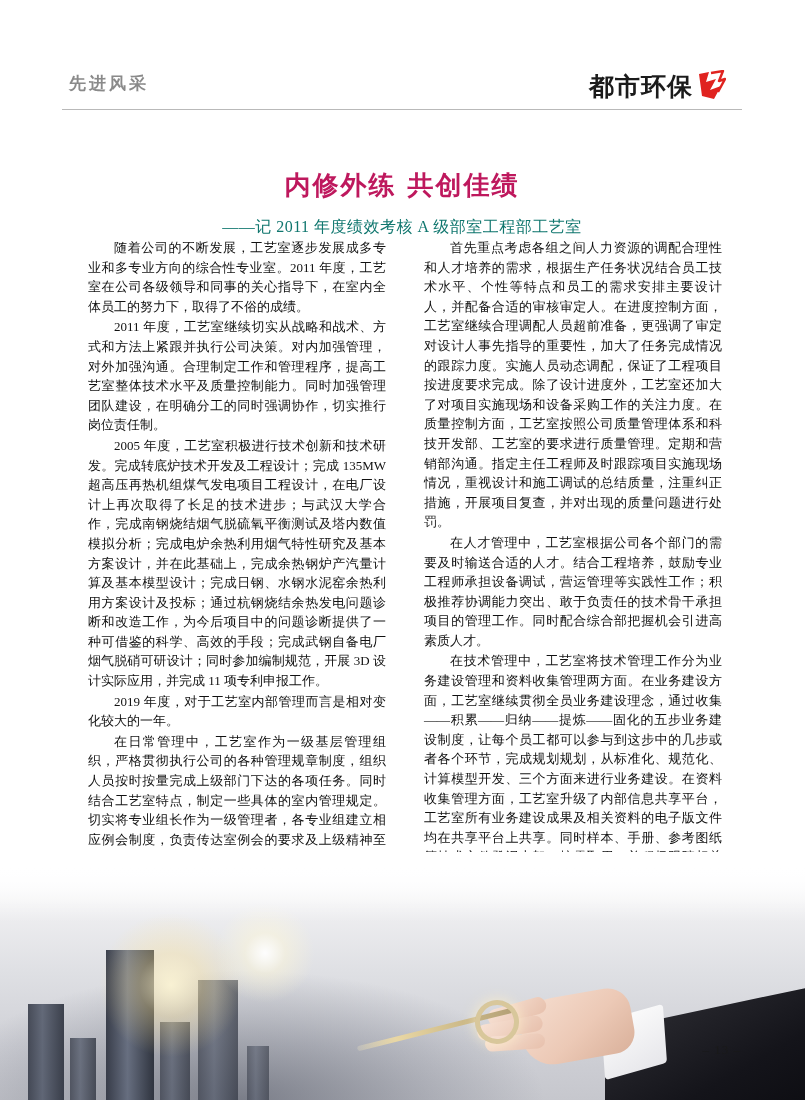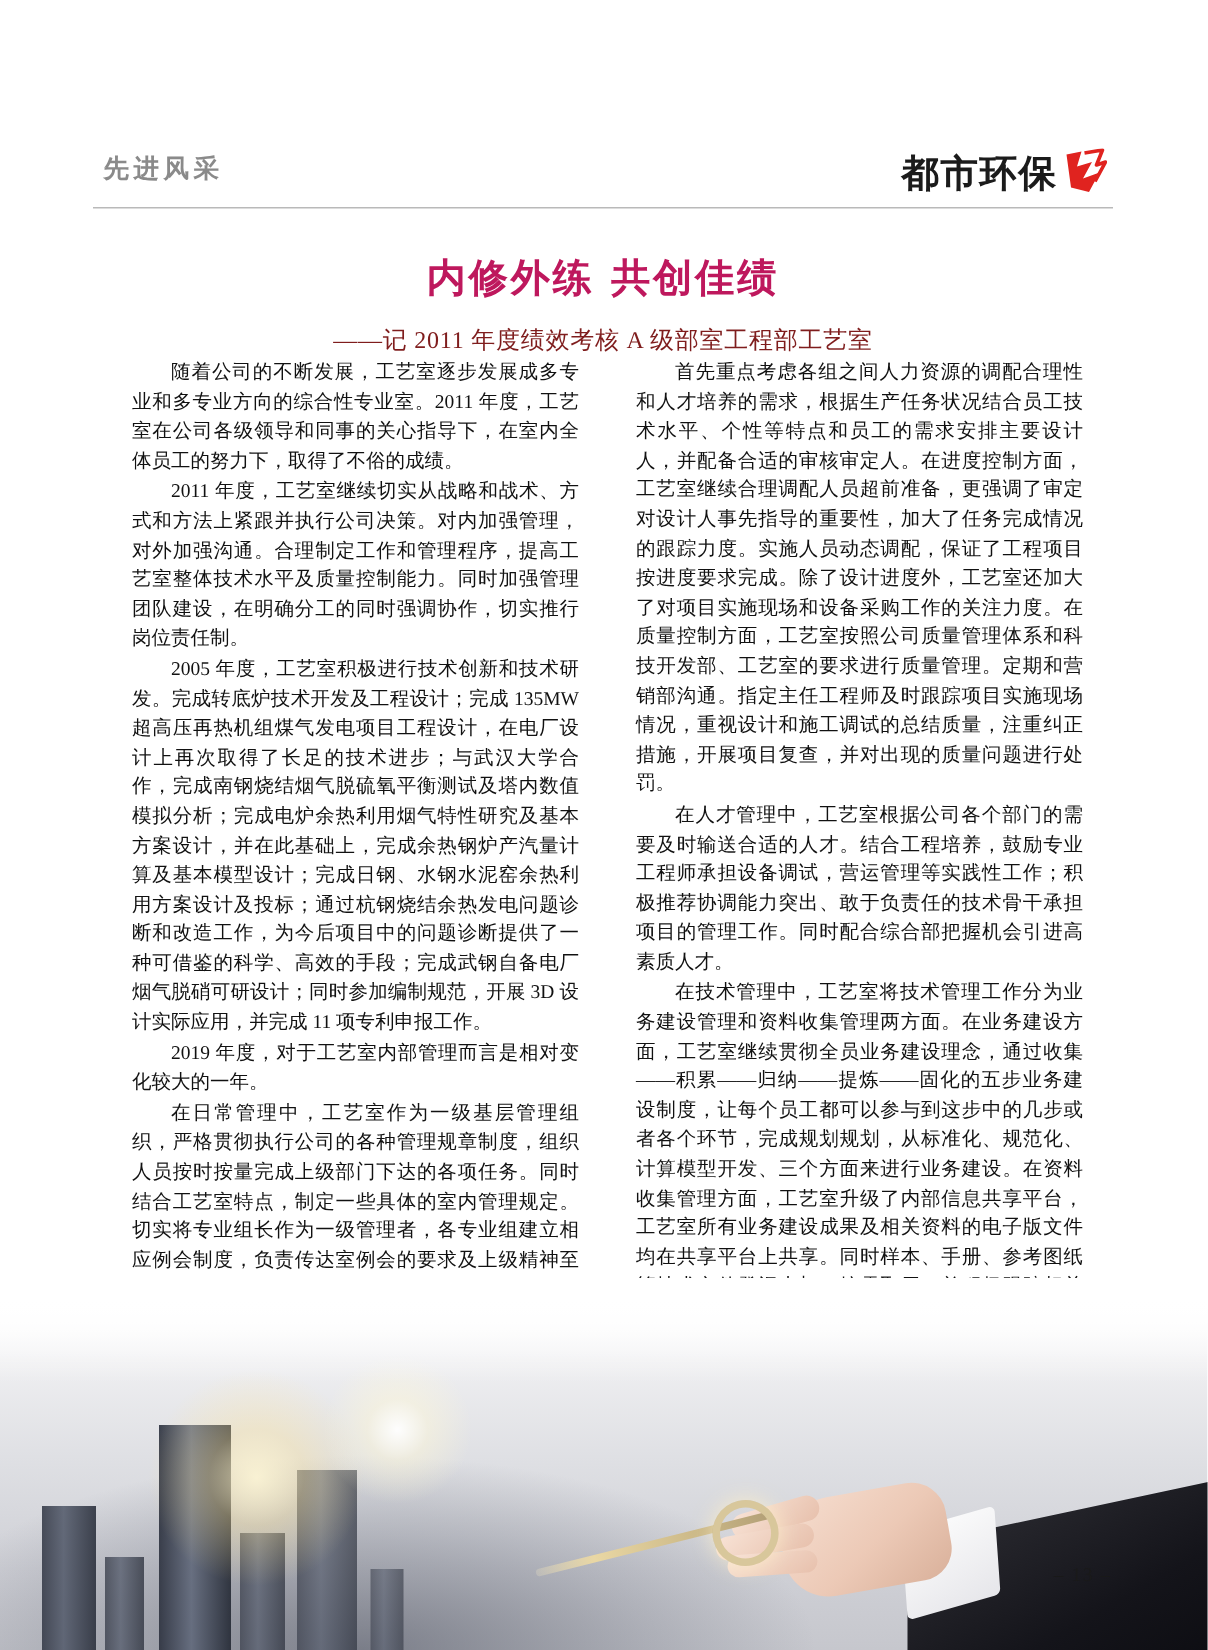--- a/index.html
+++ b/index.html
@@ -22,21 +22,20 @@
     background: #ffffff;
   }
 
   
   .header {
     position: absolute;
     left: 62px;
     top: 68px;
     width: 680px;
     height: 44px;
-    margin-top: 29px;
   }
   .header-rule {
     position: absolute;
     left: 0;
     top: 41px;
     width: 680px;
     height: 1px;
     background: #b9b9b9;
   }
   .header-left {
@@ -44,21 +43,21 @@
     left: 7px;
     top: 4px;
     font-family: "DejaVu Sans", "Liberation Sans", sans-serif;
     font-size: 17px;
     font-weight: bold;
     letter-spacing: 3px;
     color: #8a8a8a;
   }
   .header-right {
     position: absolute;
-    right: 4px;
+    right: 16px;
     top: 0;
     display: flex;
     align-items: flex-end;
   }
   .brand-text {
     font-family: "DejaVu Sans", "Liberation Sans", sans-serif;
     font-size: 25px;
     font-weight: bold;
     letter-spacing: 1px;
     color: #1b1b1b;
@@ -85,21 +84,21 @@
     font-family: "DejaVu Sans", "Liberation Sans", sans-serif;
     font-size: 26px;
     font-weight: bold;
     letter-spacing: 2px;
     color: #be185d;
     margin: 0;
   }
   .doc-subtitle {
     font-family: "Liberation Serif", "DejaVu Serif", serif;
     font-size: 16px;
-    color: #7f1d1d;
+    color: #0f766e;
     margin: 14px 0 0 0;
     letter-spacing: 0.5px;
   }
 
   
   .columns {
     position: absolute;
     left: 88px;
     top: 238px;
     width: 634px;

